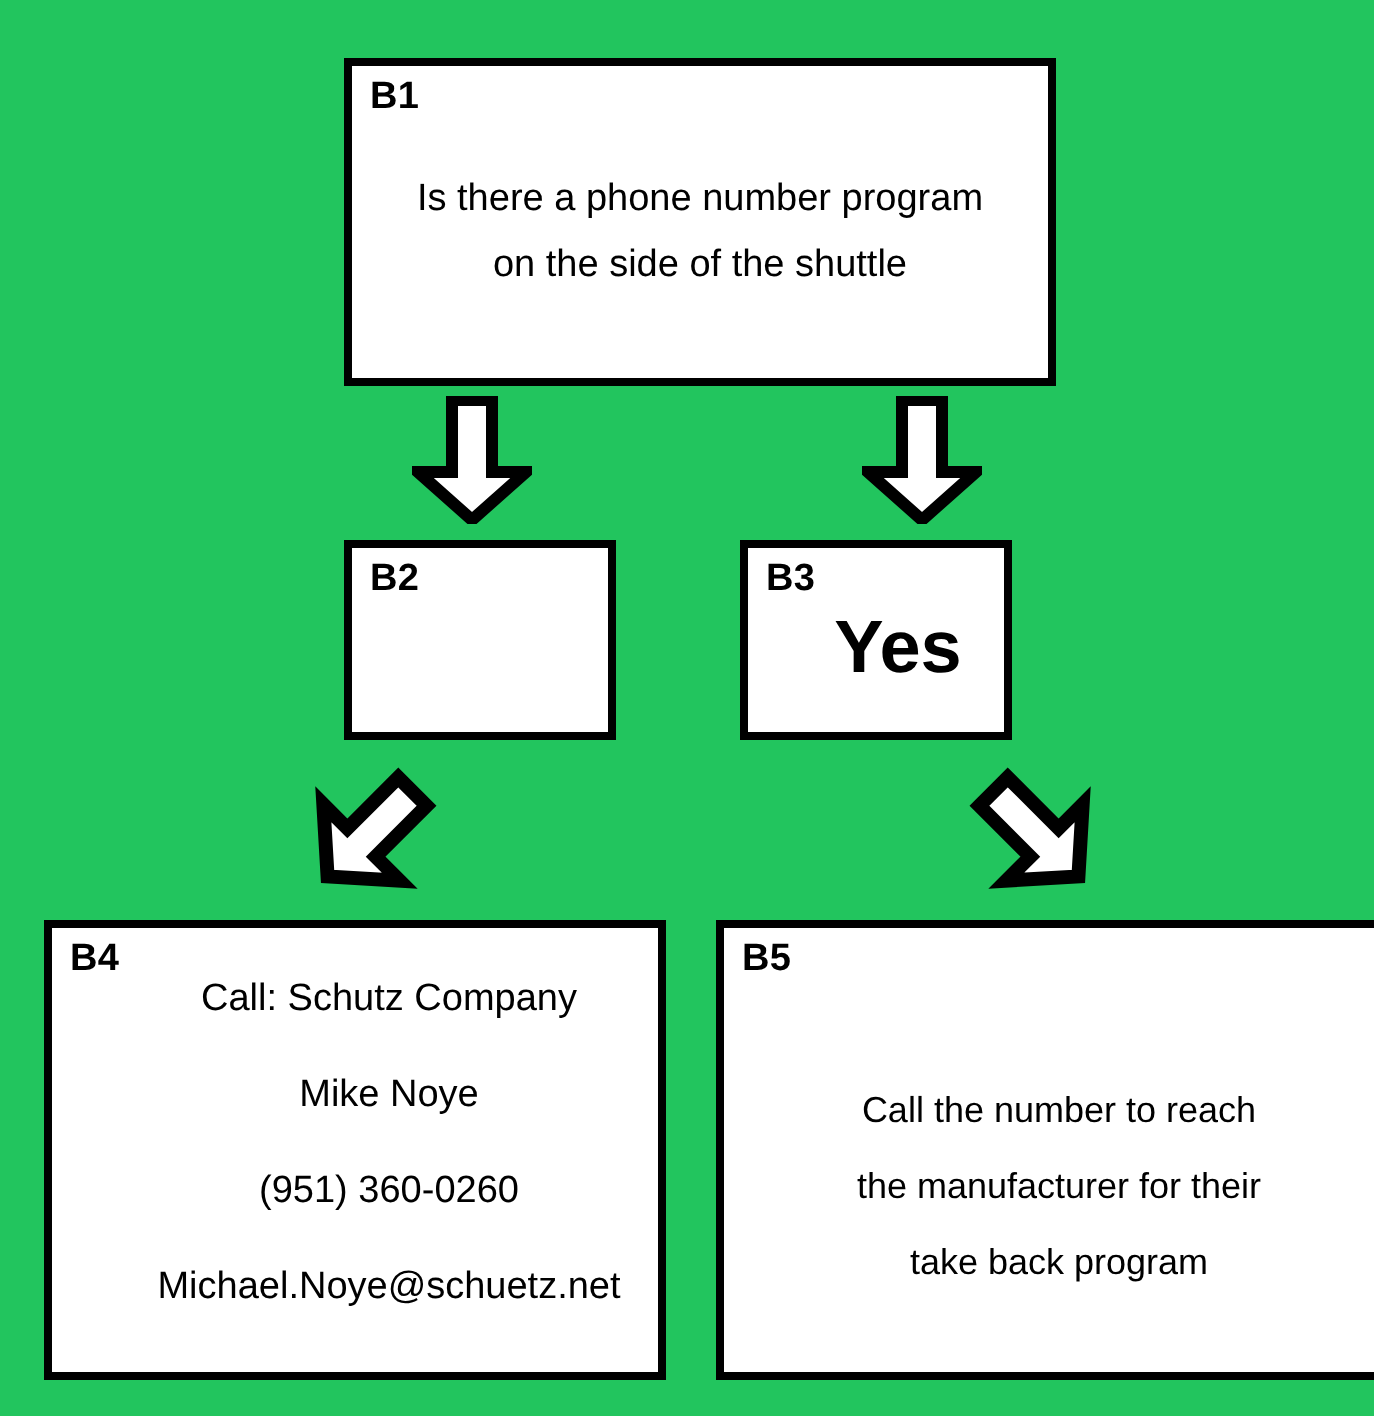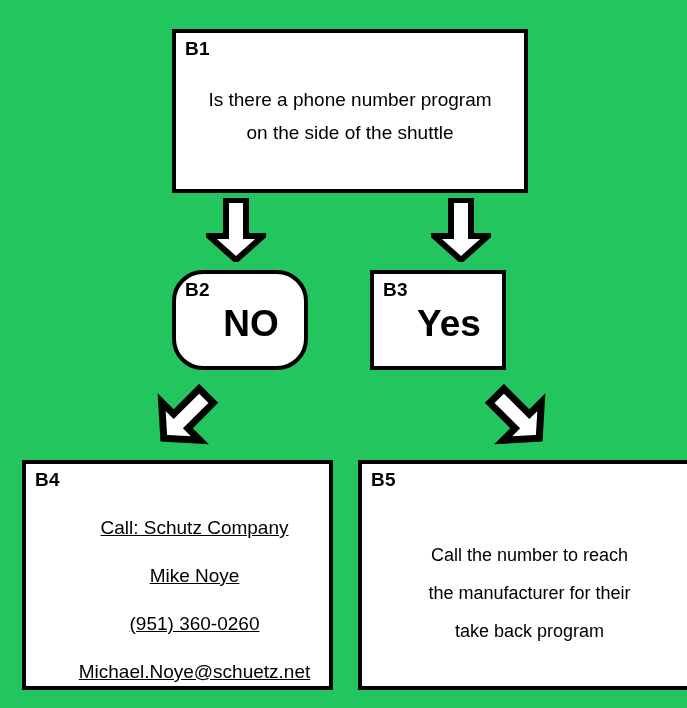--- a/index.html
+++ b/index.html
@@ -41,37 +41,36 @@
   }
   
   #node-b1 { left: 172px; top: 29px; width: 356px; height: 164px; }
   #node-b1 .node-body {
     top: 50px;
     font-size: 19px;
     line-height: 33px;
     padding: 0 10px;
   }
   
-  #node-b2 { left: 172px; top: 270px; width: 136px; height: 100px; border-radius: 31px; }
+  #node-b2 { left: 172px; top: 270px; width: 136px; height: 100px; }
   #node-b3 { left: 370px; top: 270px; width: 136px; height: 100px; }
   .decision-body {
     top: 28px;
     font-size: 37px;
     font-weight: bold;
     line-height: 44px;
     padding-left: 22px;
   }
   
   #node-b4 { left: 22px; top: 460px; width: 311px; height: 230px; }
   #node-b4 .node-body {
-    top: 40px;
+    top: 12px;
     font-size: 19px;
     line-height: 48px;
     padding-left: 34px;
-    text-decoration: underline;
   }
   
   #node-b5 { left: 358px; top: 460px; width: 343px; height: 230px; }
   #node-b5 .node-body {
     top: 72px;
     font-size: 18px;
     line-height: 38px;
     padding: 0 2px;
   }
   
@@ -101,21 +100,20 @@
   </div>
 
   <div class="arrow" id="arrow-b1-b3">
     <svg viewBox="0 0 60 64" width="60" height="64" aria-hidden="true">
       <polygon points="20,2 40,2 40,38 57,38 30,62 3,38 20,38" fill="#ffffff" stroke="#000000" stroke-width="6" stroke-linejoin="miter"></polygon>
     </svg>
   </div>
 
   <div class="node" id="node-b2">
     <div class="node-label">B2</div>
-    <div class="node-body decision-body">NO</div>
   </div>
 
   <div class="node" id="node-b3">
     <div class="node-label">B3</div>
     <div class="node-body decision-body">Yes</div>
   </div>
 
   <div class="arrow" id="arrow-b2-b4">
     <svg viewBox="0 0 80 70" width="80" height="70" aria-hidden="true">
       <g transform="translate(40,35) rotate(45) translate(-30,-32)">

